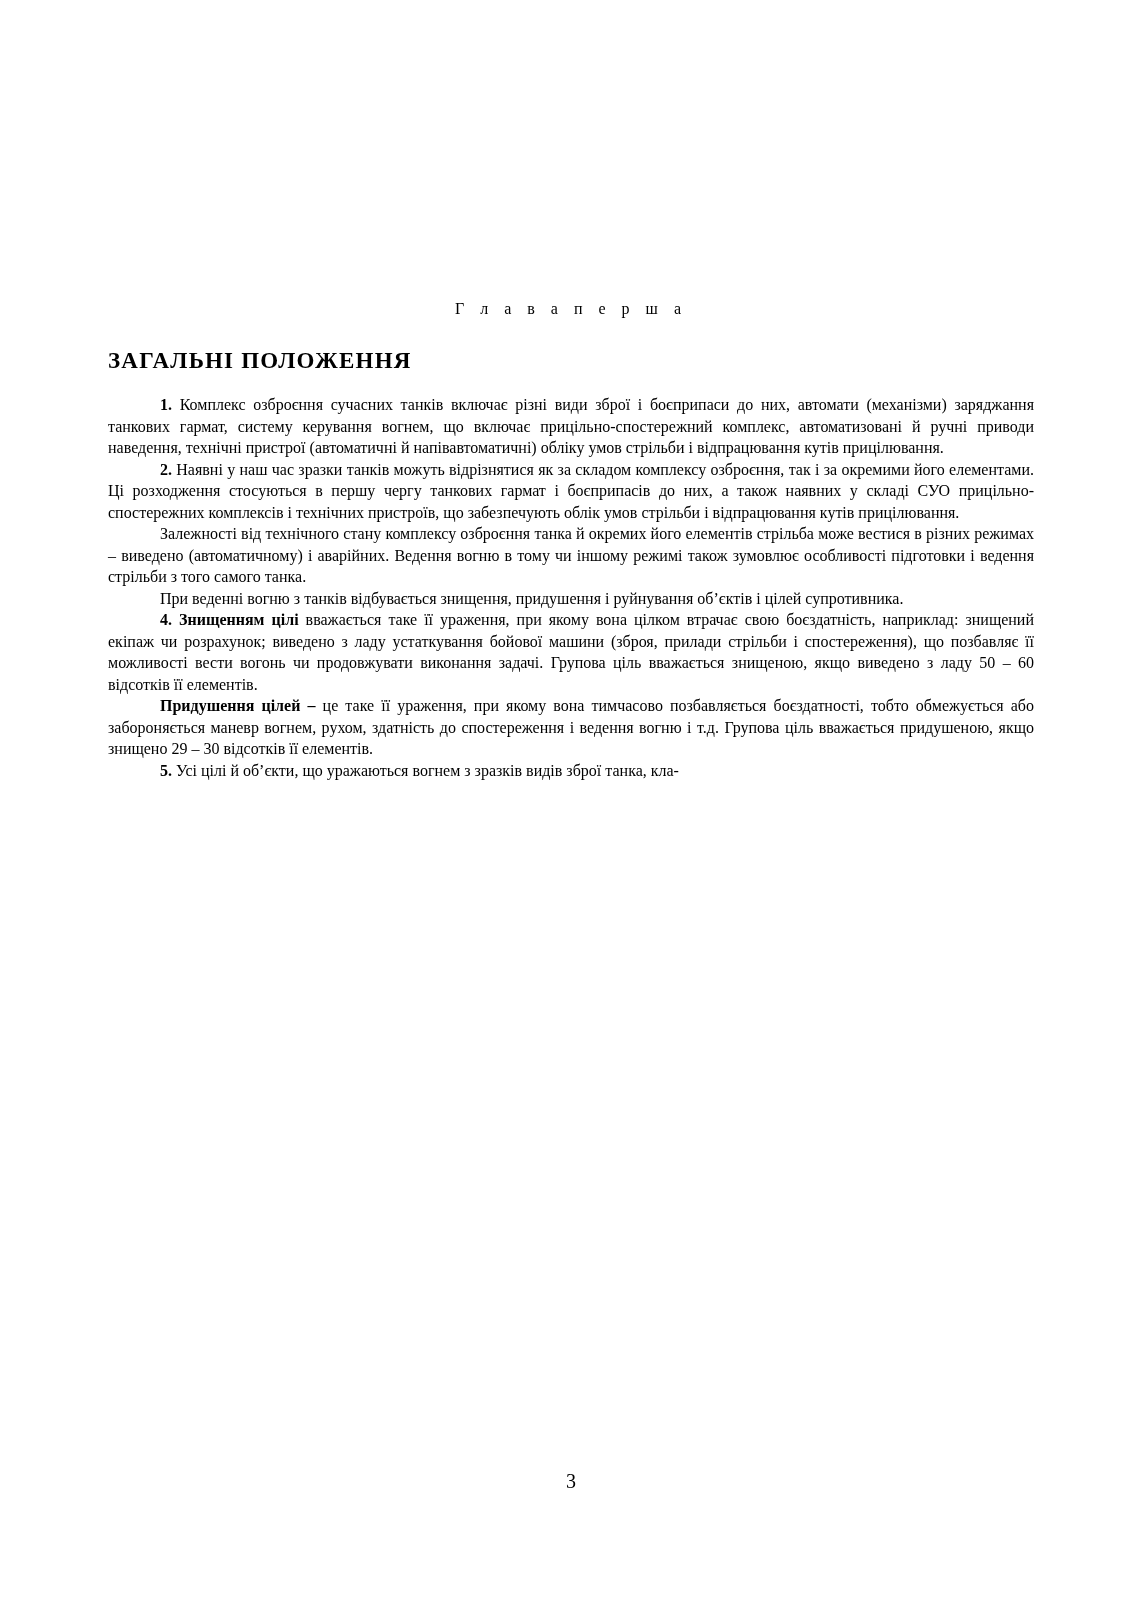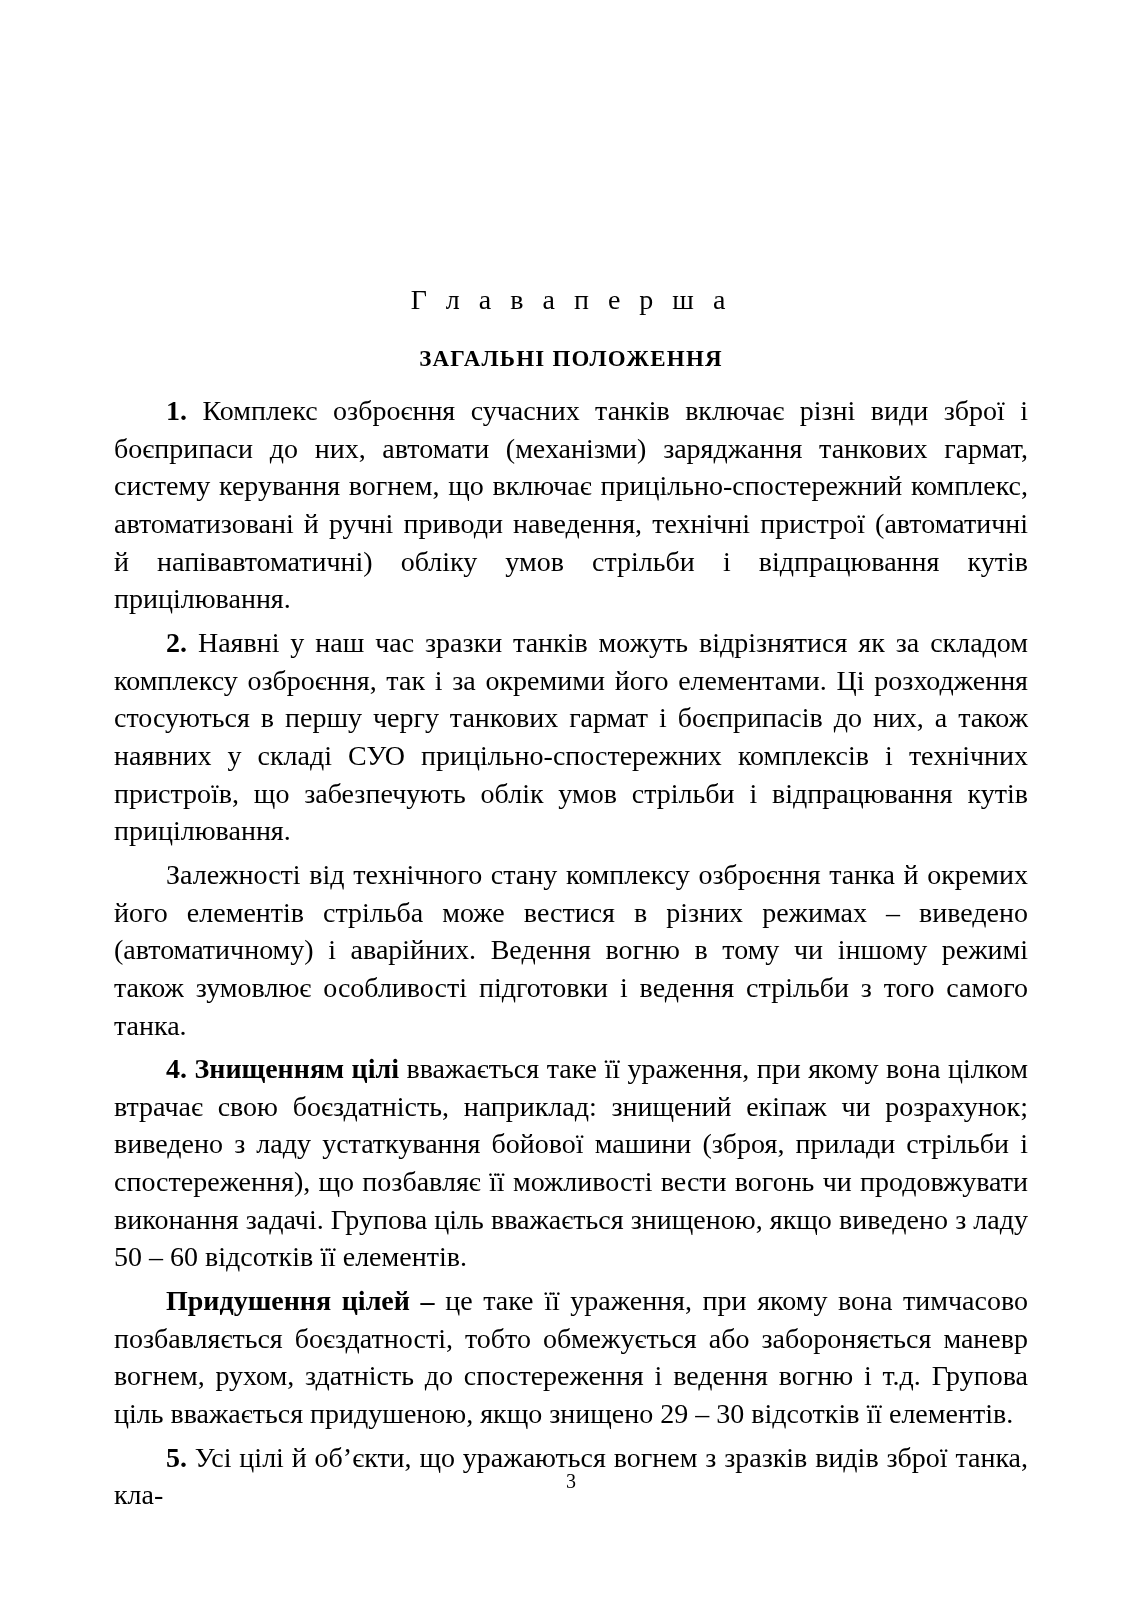--- a/index.html
+++ b/index.html
@@ -17,35 +17,35 @@
     box-sizing: border-box;
   }
   .content {
     position: absolute;
     left: 108px;
     top: 284px;
     width: 926px;
   }
   .chapter-label {
     text-align: center;
-    font-size: 28px;
+    font-size: 16px;
     letter-spacing: 6px;
-    margin: 0 0 30px 0;
+    margin: 16px 0 30px 0;
     font-weight: 400;
   }
   .doc-title {
-    text-align: center;
+    text-align: left;
     font-size: 23px;
     font-weight: 700;
     letter-spacing: 1.2px;
     margin: 0 0 20px 0;
   }
   p.body-par {
-    margin: 6px;
-    font-size: 28px;
+    margin: 0;
+    font-size: 16px;
     line-height: 1.345;
     text-align: justify;
     text-justify: inter-word;
     text-indent: 52px;
     hyphens: manual;
   }
   .b { font-weight: 700; }
   .page-number {
     position: absolute;
     left: 0;
@@ -67,20 +67,21 @@
     <h1 class="doc-title">ЗАГАЛЬНІ  ПОЛОЖЕННЯ</h1>
 
     <p class="body-par"><span class="b">1.</span><span> Комплекс озброєння сучасних танків включає різні види зброї і боєприпаси до них, автомати (механізми) заряджання танкових гармат, систему керування вогнем, що включає прицільно-спостережний комплекс, автоматизовані й ручні приводи наведення, технічні пристрої  (автоматичні й напівавтоматичні) обліку умов стрільби і відпрацювання кутів прицілювання.</span></p>
 
     <p class="body-par"><span class="b">2.</span><span> Наявні у наш час зразки танків можуть відрізнятися як за складом комплексу озброєння, так і за окремими його елементами. Ці розходження стосуються в першу чергу танкових гармат і боєприпасів до них, а також наявних у складі СУО прицільно-спостережних комплексів і технічних пристроїв, що забезпечують облік умов стрільби і відпрацювання кутів прицілювання.</span></p>
 
 
     <p class="body-par"><span>Залежності від технічного стану комплексу озброєння танка й окремих його елементів стрільба може вестися в різних режимах – виведено (автоматичному) і аварійних. Ведення вогню в тому чи іншому режимі також зумовлює особливості підготовки і ведення стрільби з того самого танка.</span></p>
 
 
+    <p class="body-par"><span>При веденні вогню з танків відбувається знищення, придушення і руйнування об’єктів і цілей супротивника.</span></p>
 
     <p class="body-par"><span class="b">4.</span><span class="b"> Знищенням цілі</span><span> вважається таке її ураження, при якому вона цілком втрачає свою боєздатність, наприклад: знищений екіпаж  чи розрахунок; виведено з ладу устаткування бойової машини  (зброя, прилади стрільби і спостереження), що позбавляє її можливості вести вогонь чи продовжувати виконання задачі. Групова ціль вважається знищеною, якщо виведено з ладу 50 – 60 відсотків її елементів.</span></p>
 
     <p class="body-par"><span class="b">Придушення цілей –</span><span> це таке її ураження, при якому вона тимчасово позбавляється боєздатності, тобто обмежується або забороняється маневр вогнем, рухом, здатність до спостереження і ведення вогню і т.д. Групова ціль вважається придушеною, якщо знищено 29 – 30 відсотків її елементів.</span></p>
 
 
     <p class="body-par"><span class="b">5.</span><span> Усі цілі  й об’єкти, що уражаються  вогнем з зразків  видів зброї танка,  кла-</span></p>
 
   </div>
 

